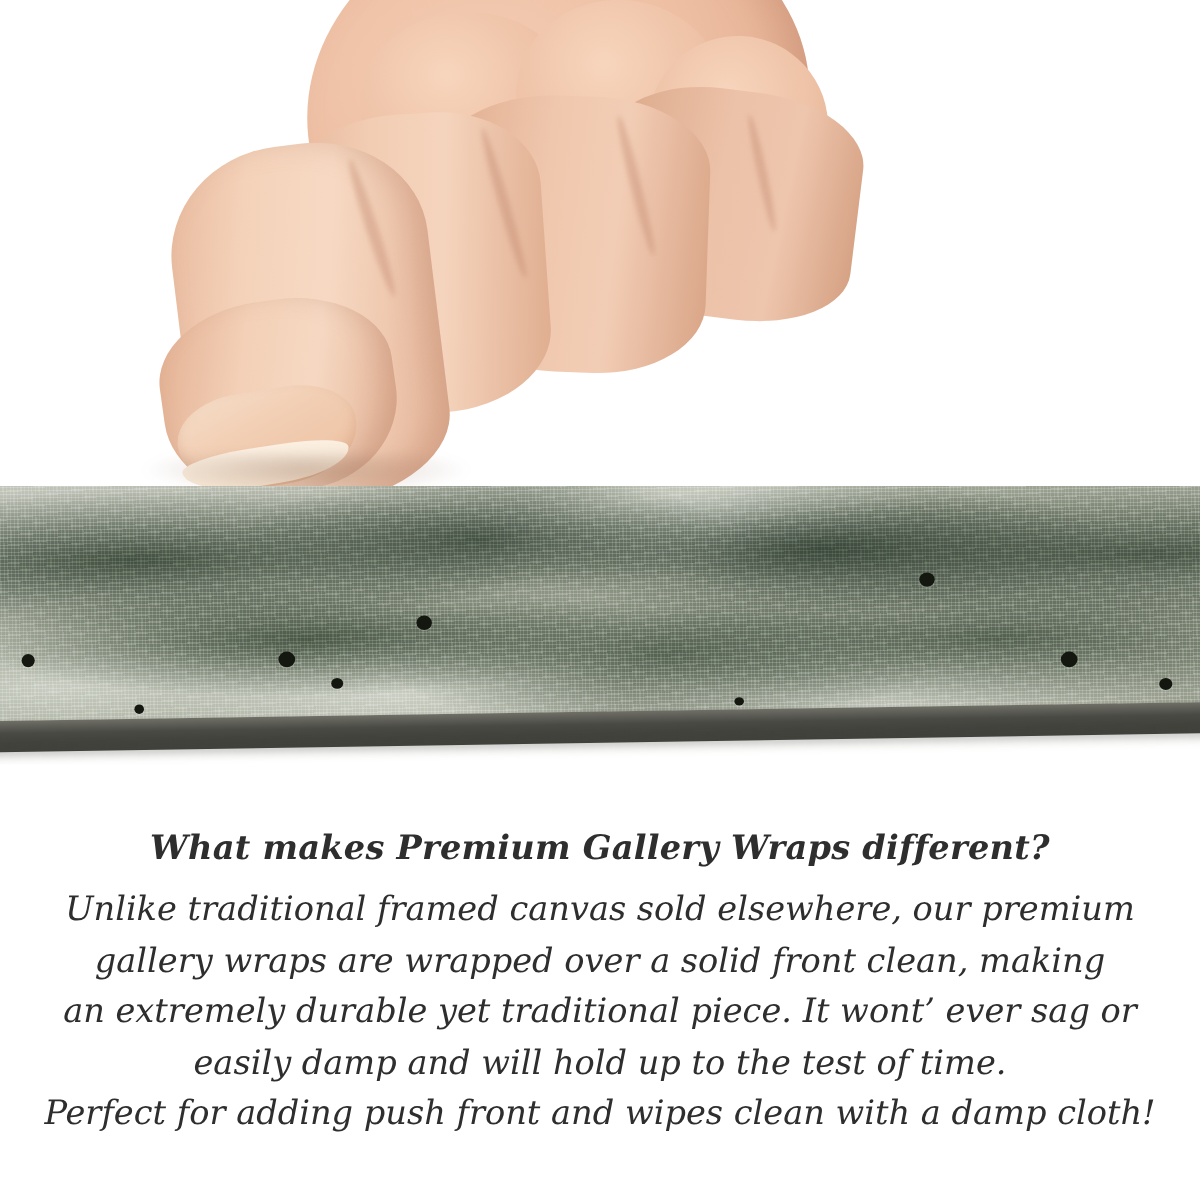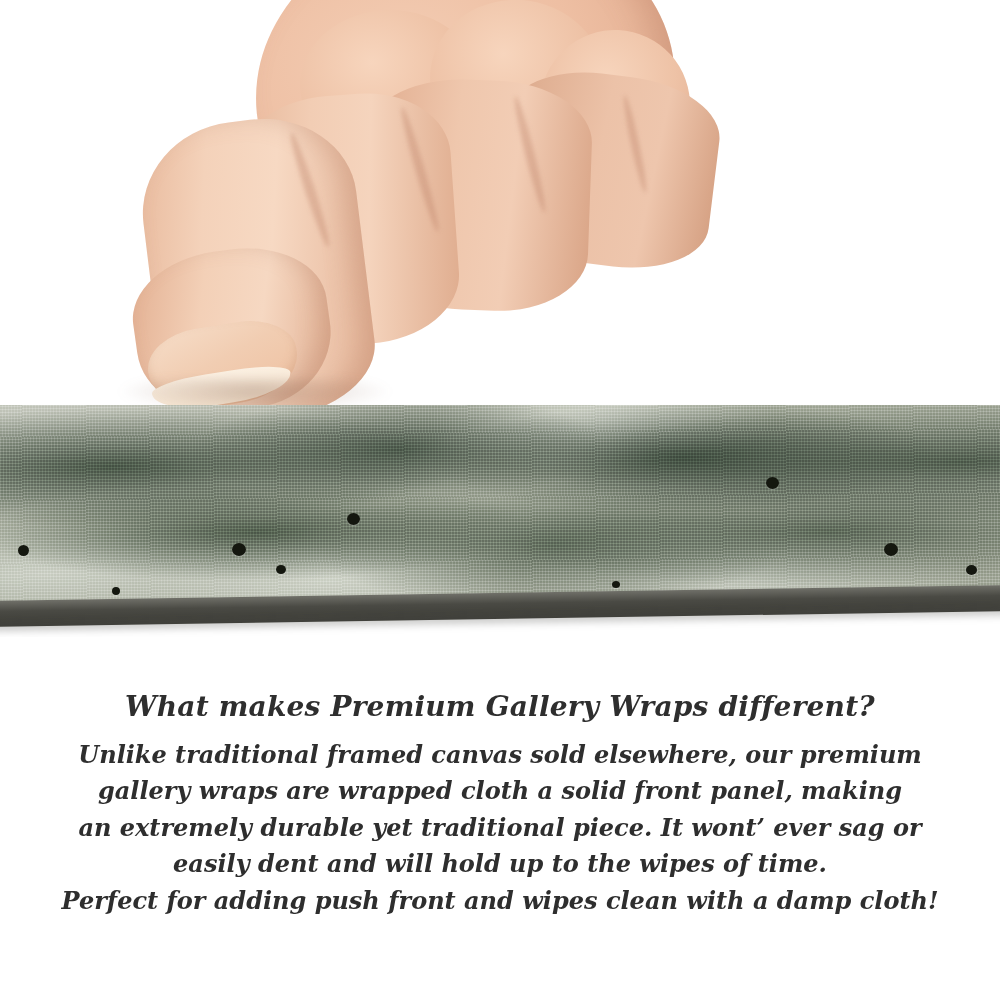--- a/index.html
+++ b/index.html
@@ -229,23 +229,23 @@
     font-family: "DejaVu Serif", serif;
     font-style: italic;
   }
   .caption-heading {
     font-size: 28px;
     font-weight: 700;
     letter-spacing: 0.2px;
     margin-bottom: 14px;
   }
   .caption-body {
-    font-size: 24px;
+    font-size: 28px;
     line-height: 1.52;
-    font-weight: 700;
+    font-weight: 400;
   }
   .caption-body div { white-space: nowrap; }
 </style>
 </head>
 <body>
 
 <div class="stage">
 
   <div class="hand-area">
     <div class="knuckles"></div>
@@ -284,20 +284,20 @@
     <div class="dot" style="left:612px; top:176px; width:8px;  height:7px;"></div>
 
     <div class="strip-bottom"></div>
     <div class="strip-shadow"></div>
   </div>
 
   <div class="caption">
     <div class="caption-heading">What makes Premium Gallery Wraps different?</div>
     <div class="caption-body">
       <div>Unlike traditional framed canvas sold elsewhere, our premium</div>
-      <div>gallery wraps are wrapped cloth a solid front panel, making</div>
+      <div>gallery wraps are wrapped over a solid front clean, making</div>
       <div>an extremely durable yet traditional piece. It wont’ ever sag or</div>
-      <div>easily dent and will hold up to the wipes of time.</div>
+      <div>easily damp and will hold up to the test of time.</div>
       <div>Perfect for adding push front and wipes clean with a damp cloth!</div>
     </div>
   </div>
 
 </div>
 
 </body></html>

